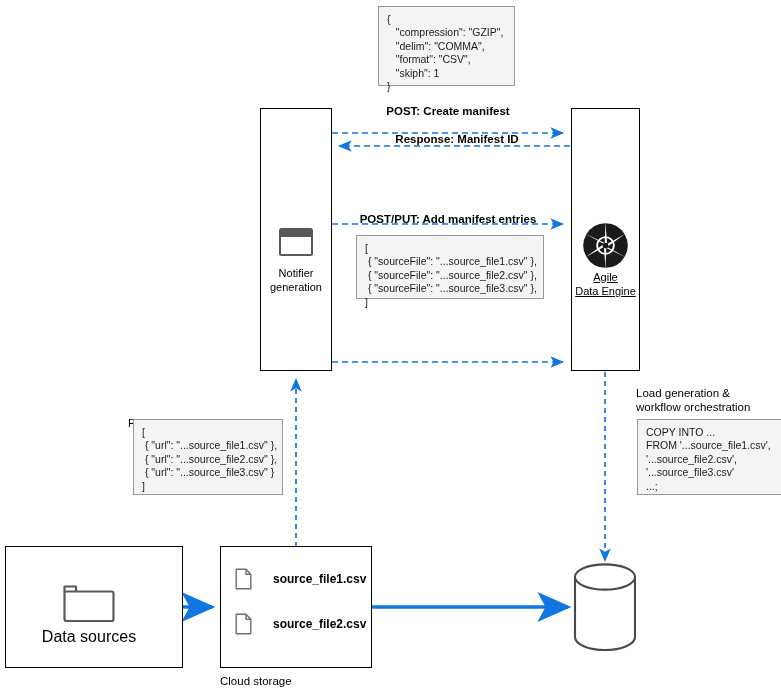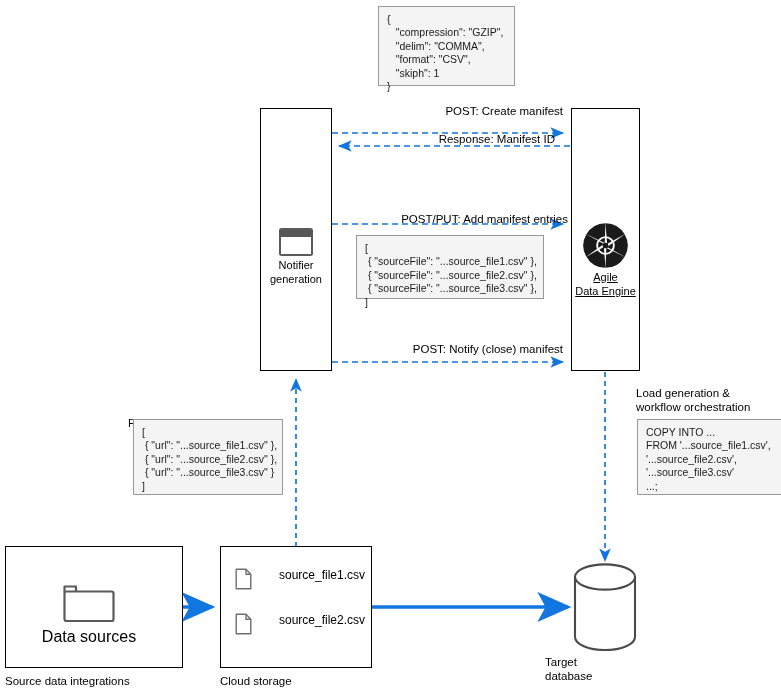--- a/index.html
+++ b/index.html
@@ -16,24 +16,24 @@
 
   .codebox{
     position:absolute;box-sizing:border-box;
     background:#f4f4f4;border:1px solid #999999;
     font-family:"Liberation Sans","DejaVu Sans",sans-serif;
     font-size:10.5px;line-height:13.4px;color:#1a1a1a;
     white-space:pre;padding:6px 8px;
   }
 
   .caption{position:absolute;text-align:left;font-size:11.5px;line-height:14px;color:#000;}
-  .arrow-label{position:absolute;text-align:right;font-size:11.5px;line-height:14px;color:#000;white-space:nowrap;}
+  .arrow-label{position:absolute;text-align:center;font-size:11.5px;line-height:14px;color:#000;white-space:nowrap;font-weight:bold;}
   .node-label{position:absolute;text-align:center;font-size:11px;line-height:13.5px;color:#000;}
 
-  .filerow{position:absolute;display:flex;align-items:flex-start;gap:27px;font-size:12px;color:#000;}
+  .filerow{position:absolute;display:flex;align-items:center;gap:21px;font-size:12px;color:#000;font-weight:bold;}
 
   .icon-svg{display:block;}
 </style>
 </head>
 <body>
 
 <div class="canvas">
 
   <svg class="layer" viewBox="0 0 781 692">
     <defs>
@@ -86,21 +86,21 @@
 }</div>
 
   <div class="node plainbox" style="left:260px;top:108px;width:72px;height:263px;"></div>
 
   <div class="node" style="left:279px;top:228px;width:34px;height:28px;">
     <svg class="icon-svg" viewBox="0 0 34 28" width="34" height="28">
       <rect x="1" y="1" width="32" height="26" rx="1.5" fill="#ffffff" stroke="#5a5a5a" stroke-width="2"></rect>
       <rect x="2" y="2" width="30" height="7" fill="#575757"></rect>
     </svg>
   </div>
-  <div class="node-label" style="left:252px;top:259px;width:88px;">
+  <div class="node-label" style="left:252px;top:267px;width:88px;">
     <div>Notifier</div>
     <div>generation</div>
   </div>
 
   <div class="node plainbox" style="left:571px;top:108px;width:69px;height:263px;"></div>
 
   <div class="node" style="left:580px;top:220px;width:51px;height:51px;">
     <svg class="icon-svg" viewBox="0 0 64 64" width="51" height="51">
       <g fill="#1a1a1a">
         <path d="M32 4 A28 28 0 0 1 56 18 L34 30 Z"></path>
@@ -114,25 +114,24 @@
       <circle cx="32" cy="32" r="10.5" fill="none" stroke="#ffffff" stroke-width="2.4"></circle>
     </svg>
   </div>
   <div class="node-label" style="left:561px;top:271px;width:89px;text-decoration:underline;">
     <div>Agile</div>
     <div>Data Engine</div>
   </div>
 
   <div class="arrow-label" style="left:333px;top:104px;width:230px;">POST: Create manifest</div>
 
-  <div class="arrow-label" style="left:325px;top:132px;width:230px;">Response: Manifest ID</div>
+  <div class="arrow-label" style="left:342px;top:132px;width:230px;">Response: Manifest ID</div>
 
   <div class="arrow-label" style="left:328px;top:212px;width:240px;">POST/PUT: Add manifest entries</div>
 
-  <div class="arrow-label" style="left:333px;top:342px;width:230px;">POST: Notify (close) manifest</div>
 
   <div class="codebox" style="left:356px;top:235px;width:188px;height:64px;">[
  { "sourceFile": "...source_file1.csv" },
  { "sourceFile": "...source_file2.csv" },
  { "sourceFile": "...source_file3.csv" },
 ]</div>
 
   <div class="caption" style="left:128px;top:416px;width:160px;">File events</div>
   <div class="codebox" style="left:133px;top:419px;width:150px;height:76px;">[
  { "url": "...source_file1.csv" },
@@ -153,21 +152,20 @@
   <div class="node plainbox" style="left:5px;top:546px;width:178px;height:122px;"></div>
 
   <div class="node" style="left:62px;top:582px;width:54px;height:42px;">
     <svg class="icon-svg" viewBox="0 0 54 42" width="54" height="42">
       <path d="M2.5 10.5 L2.5 4.5 L14 4.5 L14 10.5" fill="#ffffff" stroke="#5a5a5a" stroke-width="2.2" stroke-linejoin="round"></path>
       <rect x="2.5" y="9.5" width="49" height="29.5" rx="2" fill="#ffffff" stroke="#5a5a5a" stroke-width="2.2"></rect>
     </svg>
   </div>
   <div class="node-label" style="left:39px;top:630px;width:100px;font-size:16px;">Data sources</div>
 
-  <div class="caption" style="left:5px;top:674px;width:178px;">Source data integrations</div>
 
   <div class="node plainbox" style="left:220px;top:546px;width:152px;height:122px;"></div>
 
   <div class="filerow" style="left:235px;top:568px;">
     <span>
       <svg class="icon-svg" viewBox="0 0 17 22" width="17" height="22">
         <path d="M1.2 1.2 L11 1.2 L15.8 6.2 L15.8 20.8 L1.2 20.8 Z" fill="#ffffff" stroke="#6e6e6e" stroke-width="1.4" stroke-linejoin="round"></path>
         <path d="M11 1.2 L11 6.2 L15.8 6.2" fill="none" stroke="#6e6e6e" stroke-width="1.4" stroke-linejoin="round"></path>
       </svg>
     </span>
@@ -186,18 +184,14 @@
 
 
   <div class="caption" style="left:220px;top:674px;width:152px;">Cloud storage</div>
 
   <div class="node" style="left:573px;top:563px;width:64px;height:88px;">
     <svg class="icon-svg" viewBox="0 0 64 88" width="64" height="88">
       <path d="M2 14 L2 74 A30 13 0 0 0 62 74 L62 14 Z" fill="#ffffff" stroke="#4a4a4a" stroke-width="2.1"></path>
       <ellipse cx="32" cy="14" rx="30" ry="12.6" fill="#ffffff" stroke="#4a4a4a" stroke-width="2.1"></ellipse>
     </svg>
   </div>
-  <div class="caption" style="left:545px;top:655px;width:120px;">
-    <div>Target</div>
-    <div>database</div>
-  </div>
 
 </div>
 
 </body></html>

